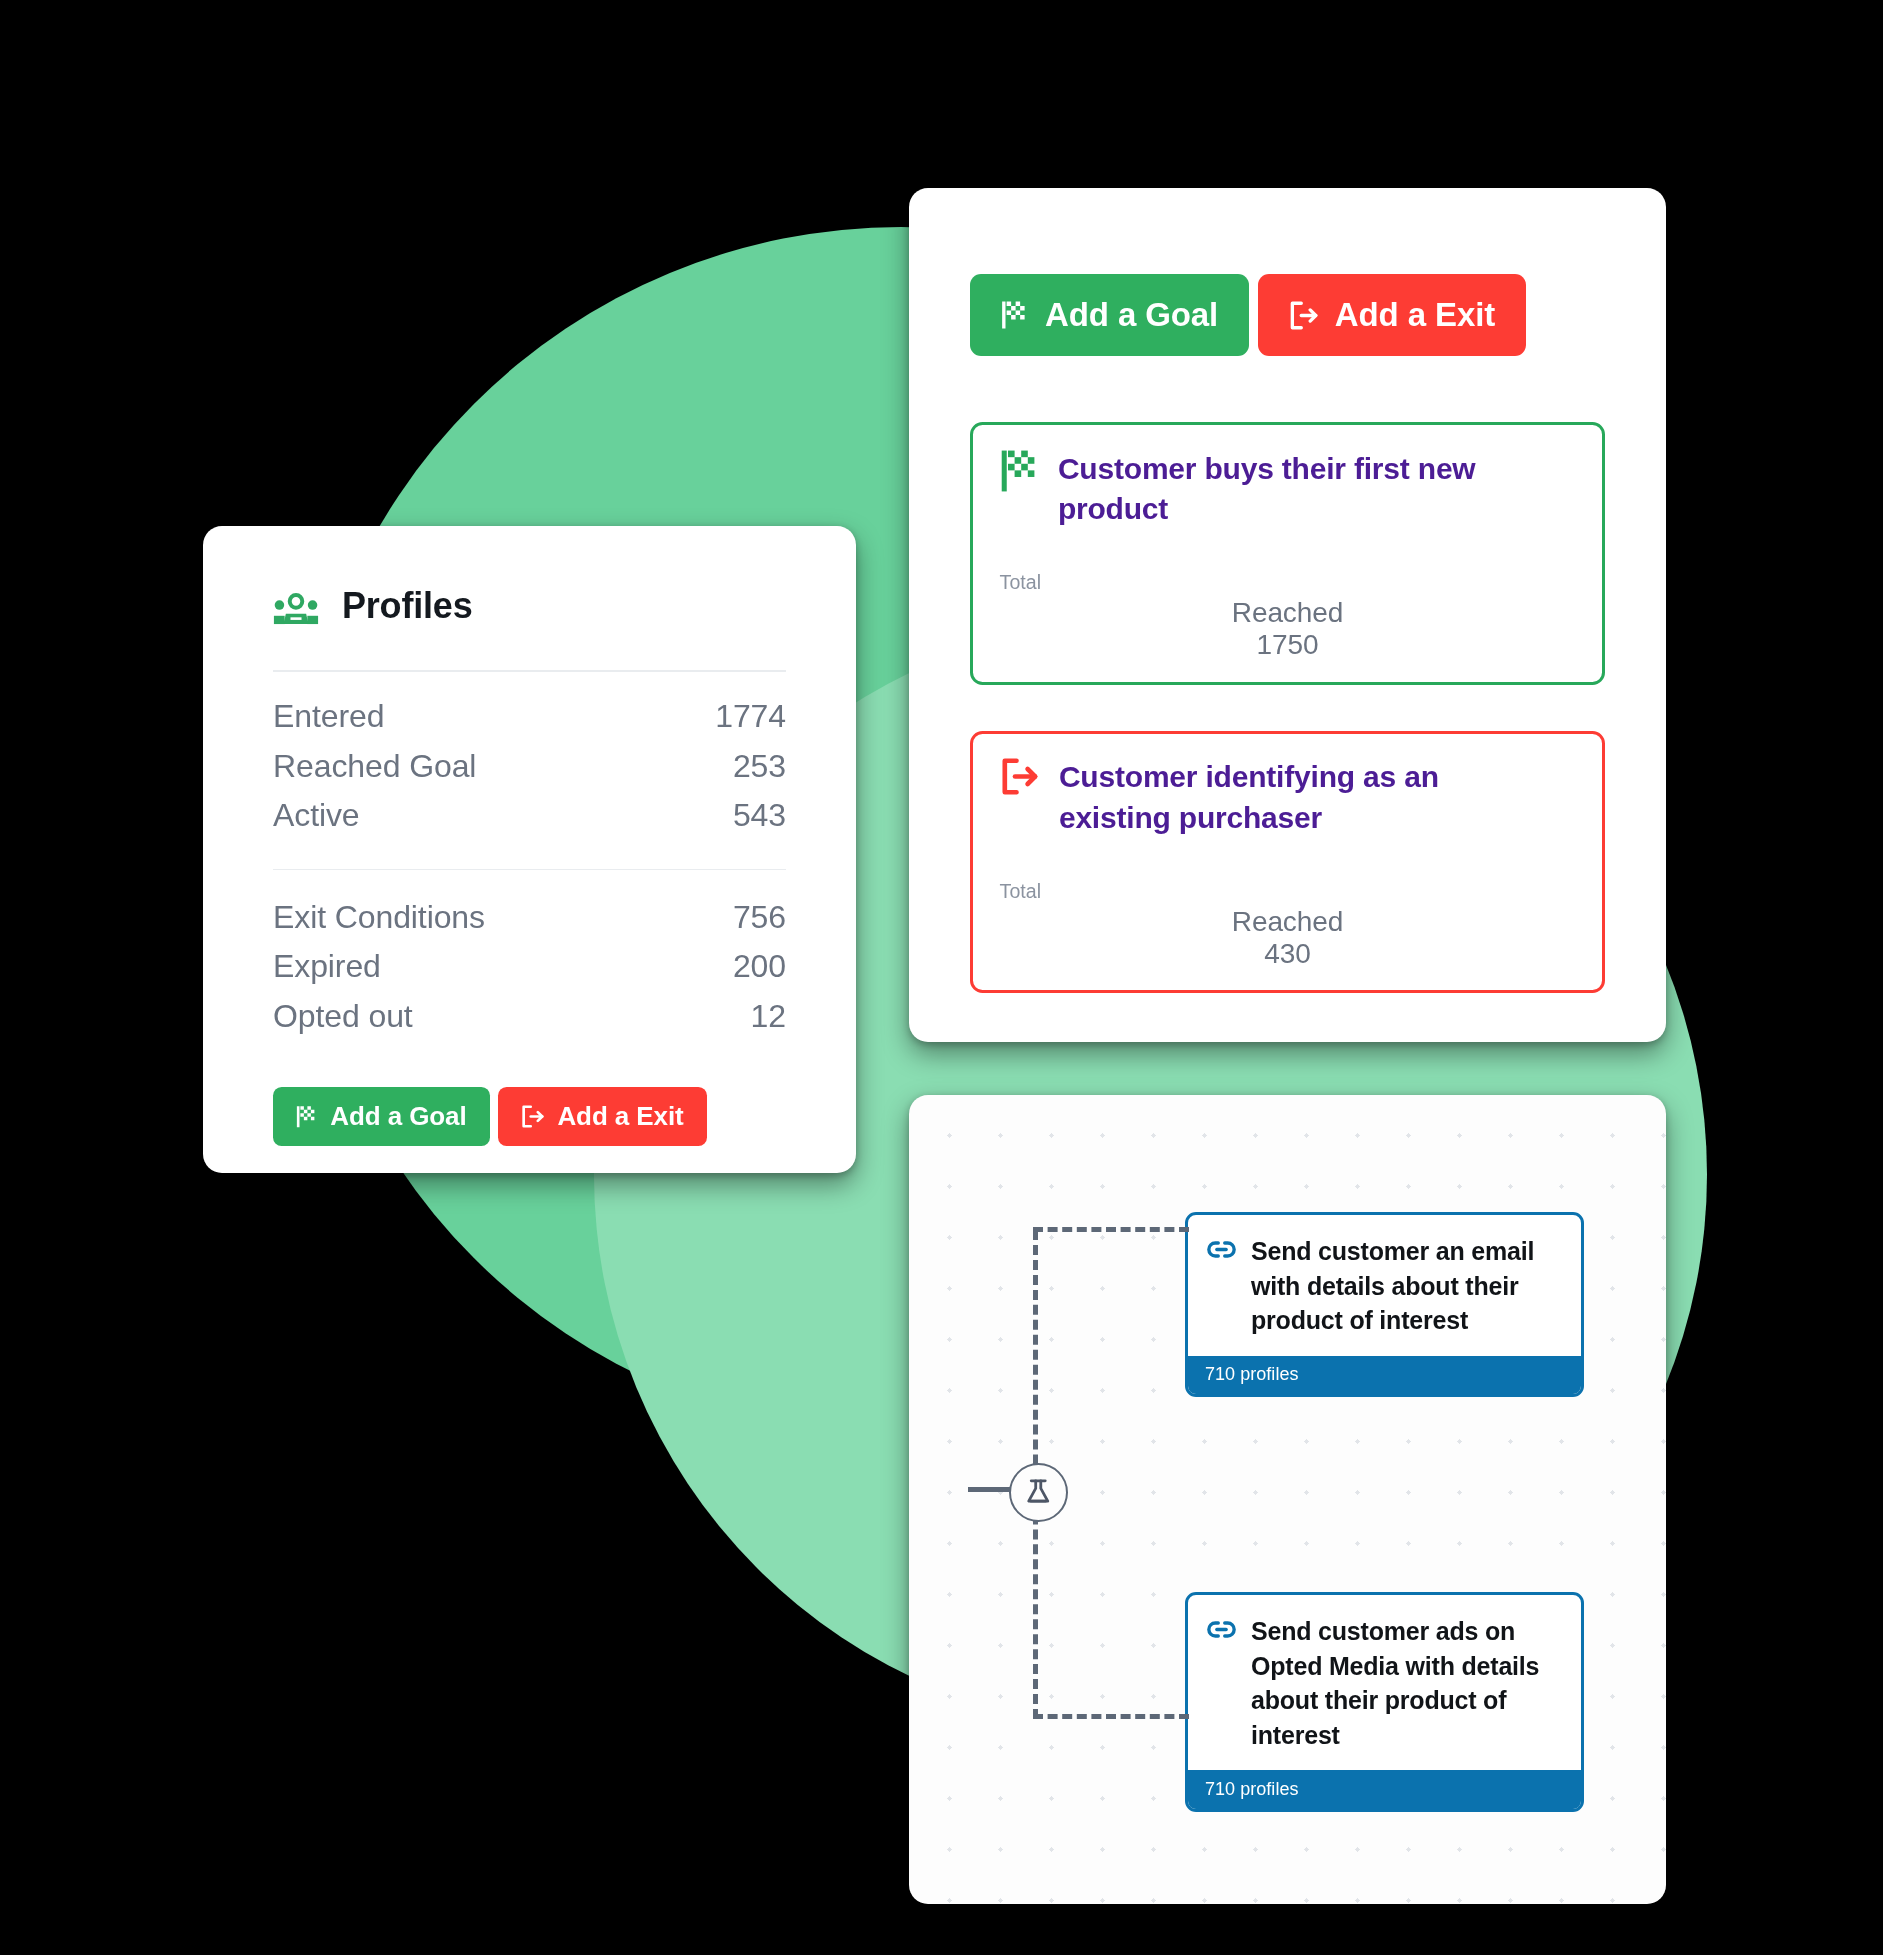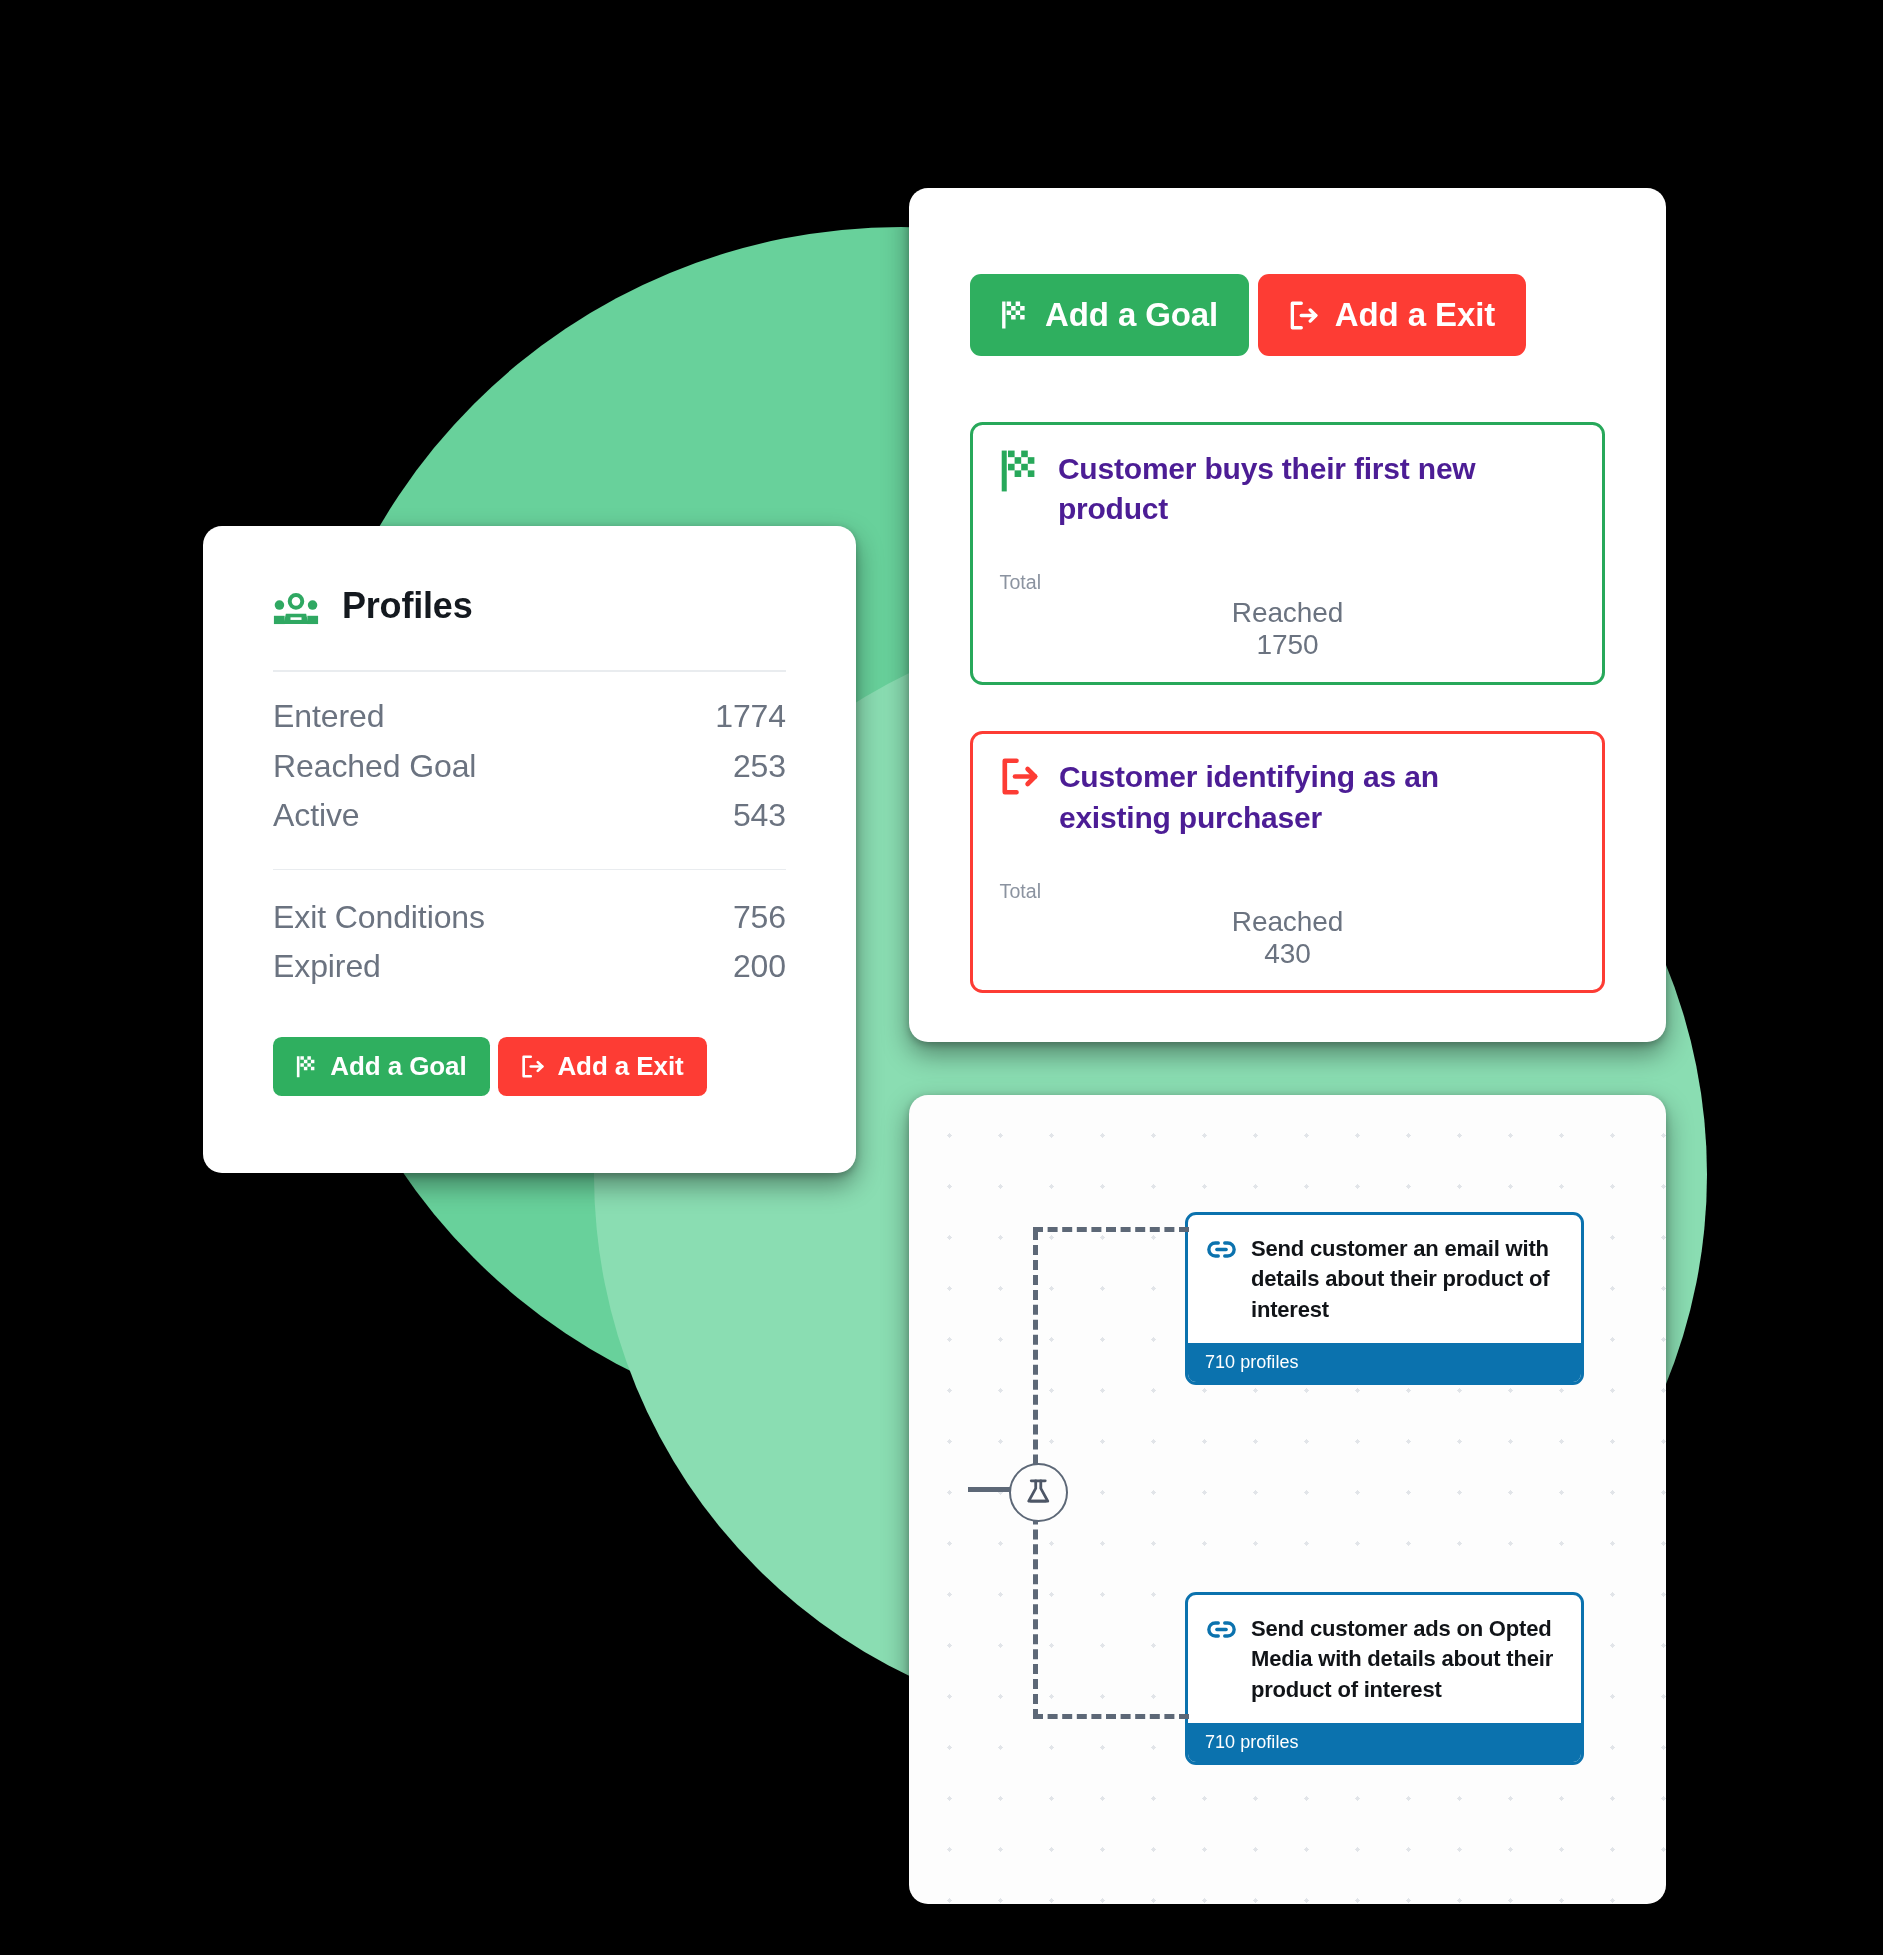--- a/index.html
+++ b/index.html
@@ -103,21 +103,21 @@
   }
   .flow-node{
     position:absolute;
     border:3.5px solid #0b72ae;border-radius:11px;
     background:#fff;overflow:hidden;
   }
   #flow-node-email{left:276px;top:117px;width:393px;}
   #flow-node-ads{left:276px;top:497px;width:393px;}
   .fn-body{display:flex;align-items:flex-start;gap:14px;padding:19px 18px 18px 18px;}
   .fn-title{
-    font-size:22px;font-weight:700;color:#111418;
+    font-size:25px;font-weight:700;color:#111418;
     line-height:1.38;letter-spacing:-0.2px;
   }
   .fn-bar{
     background:#0b72ae;color:#fff;
     font-size:18px;padding:8.6px 0 9.4px 17px;letter-spacing:0.04px;
   }
 
   
   #split-node{
     position:absolute;left:100px;top:368px;width:55px;height:55px;
@@ -317,20 +317,24 @@
 
   <div class="stat-group" id="group-b" style="margin-top:22px">
     <div class="stat-row">
       <span>Exit Conditions</span>
       <span class="val">756</span>
     </div>
     <div class="stat-row">
       <span>Expired</span>
       <span class="val">200</span>
     </div>
+    <div class="stat-row">
+      <span>Opted out</span>
+      <span class="val">12</span>
+    </div>
   </div>
 
   <div class="btn-row">
     <button class="btn sm btn-green">
       <span>
         <svg width="21" height="23.5" viewBox="0 0 24 26" fill="none">
           <rect x="1" y="1" width="3" height="24" fill="#ffffff"></rect>
           <g fill="#ffffff">
             <rect x="5" y="1" width="4" height="4"></rect>
             <rect x="13" y="1" width="4" height="4"></rect>

